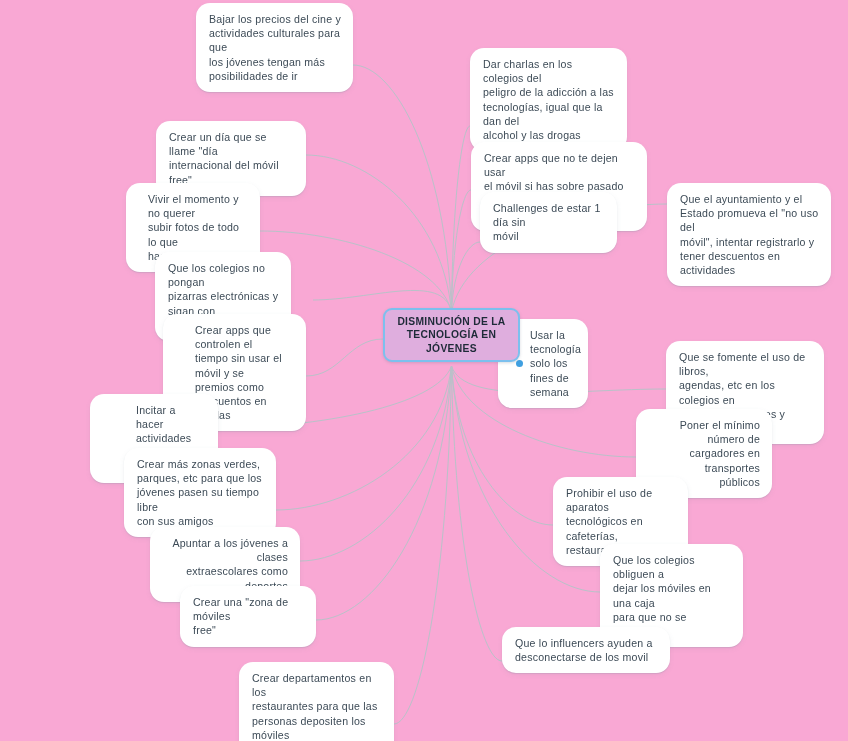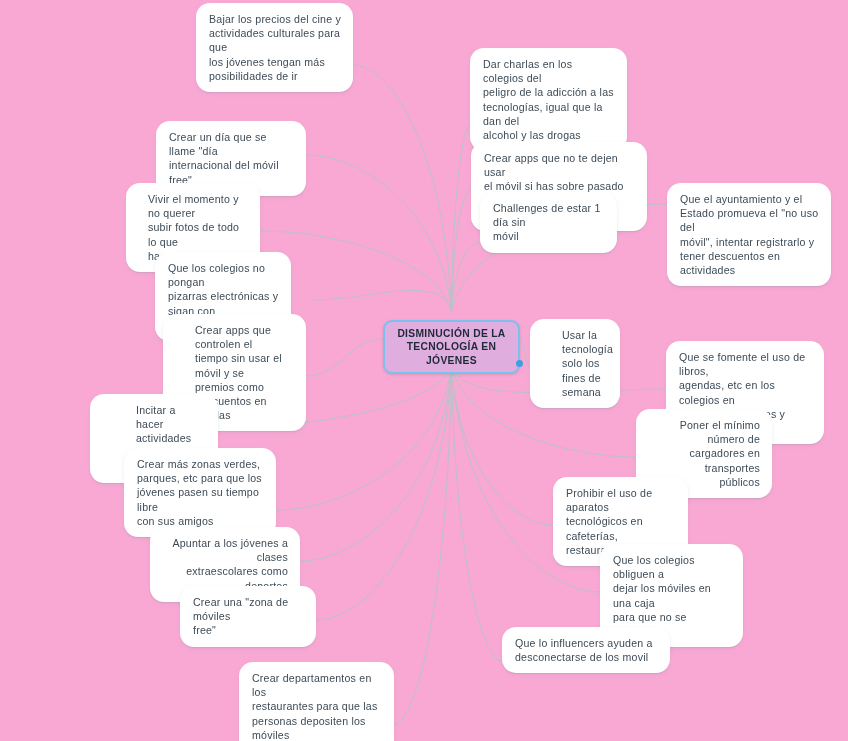--- a/index.html
+++ b/index.html
@@ -111,21 +111,21 @@
 hacemos</div>
       <div class="node" style="left: 480px; top: 192px; width: 137px; min-height: 34px;">Challenges de estar 1 día sin
 móvil</div>
       <div class="node" style="left: 155px; top: 252px; width: 136px; min-height: 48px;">Que los colegios no pongan
 pizarras electrónicas y sigan con
 las pizarras normales</div>
       <div class="node" style="left: 163px; top: 314px; width: 143px; min-height: 62px; padding-left: 32px;">Crear apps que controlen el
 tiempo sin usar el móvil y se
 premios como descuentos en
 tiendas</div>
-      <div class="node" style="left: 530px; top: 319px; width: 90px; min-height: 48px; padding-left: 32px;">Usar la tecnología
+      <div class="node" style="left: 498px; top: 319px; width: 90px; min-height: 48px; padding-left: 32px;">Usar la tecnología
 solo los fines de
 semana</div>
       <div class="node" style="left: 666px; top: 341px; width: 158px; min-height: 48px;">Que se fomente el uso de libros,
 agendas, etc en los colegios en
 vez de ordenadores y iPads</div>
       <div class="node" style="left: 90px; top: 394px; width: 128px; min-height: 34px; padding-left: 46px;">Incitar a hacer actividades
 sociales con los amigos</div>
       <div class="node" style="left: 636px; top: 409px; width: 136px; min-height: 48px; text-align: right;">Poner el mínimo número de
 cargadores en transportes
 públicos</div>
@@ -143,17 +143,17 @@
 para que no se distraigan</div>
       <div class="node" style="left: 180px; top: 586px; width: 136px; min-height: 34px;">Crear una "zona de móviles
 free"</div>
       <div class="node" style="left: 502px; top: 627px; width: 168px; min-height: 34px;">Que lo influencers ayuden a
 desconectarse de los movil</div>
       <div class="node" style="left: 239px; top: 662px; width: 155px; min-height: 62px;">Crear departamentos en los
 restaurantes para que las
 personas depositen los móviles
 y se comuniquen entre ellas</div>
     </div>
-  <div id="central-node" style="left: 383px; top: 320px; width: 137px; height: 54px;">DISMINUCIÓN DE LA
+  <div id="central-node" style="left: 383px; top: 308px; width: 137px; height: 54px;">DISMINUCIÓN DE LA
 TECNOLOGÍA EN
 JÓVENES</div>
   <div id="central-handle" style="left: 516px; top: 360px;"></div>
 </div>
 
 </body></html>

